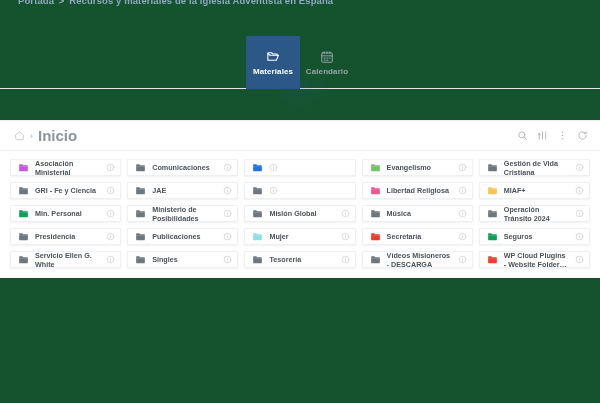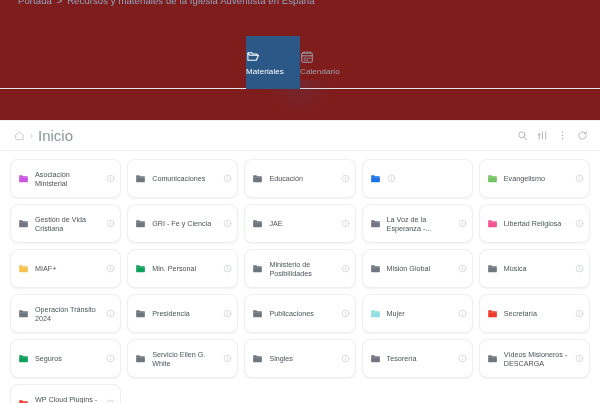--- a/index.html
+++ b/index.html
@@ -5,21 +5,21 @@
   * { box-sizing: border-box; }
   html, body {
     margin: 0; padding: 0;
     width: 600px; height: 403px;
     overflow: hidden;
     background: #f7f8f9;
     font-family: "Liberation Sans", sans-serif;
     -webkit-font-smoothing: antialiased;
   }
 
-  .page { position: relative; width: 600px; height: 403px; background: #7f1d1d; }
+  .page { position: relative; width: 600px; height: 403px; background: #14532d; font-weight: bold; }
 
   
   .top-breadcrumb {
     position: absolute;
     left: 18px; top: -6px;
     font-size: 9.5px;
     color: #8fa6c4;
     letter-spacing: .1px;
     white-space: nowrap;
     line-height: 14px;
@@ -43,21 +43,21 @@
     bottom: -1px;
     display: flex;
     align-items: flex-end;
     height: 53px;
   }
   .tab {
     width: 54px;
     height: 53px;
     display: flex;
     flex-direction: column;
-    align-items: flex-start;
+    align-items: center;
     justify-content: center;
     gap: 3px;
     cursor: pointer;
     user-select: none;
   }
   .tab.active {
     background: #2c5888;
     color: #ffffff;
   }
   .tab.inactive { color: #9aa4ae; background: transparent; }
@@ -105,23 +105,23 @@
   .grid {
     padding: 8px 10px 10px 10px;
     display: grid;
     grid-template-columns: repeat(5, 1fr);
     gap: 6px 6px;
     background: #ffffff;
   }
   .item {
     background: #ffffff;
     border: 1px solid #edeff1;
-    border-radius: 8px;
+    border-radius: 1px;
     box-shadow: 0 1px 2px rgba(16,24,40,.055);
-    height: 39px;
+    height: 17px;
     display: flex;
     align-items: center;
     padding: 0 5px 0 7px;
     gap: 6px;
     cursor: pointer;
     overflow: hidden;
   }
   .item .folder { flex: 0 0 auto; line-height: 0; }
   .item .name {
     flex: 1 1 auto;
@@ -240,32 +240,20 @@
             </svg></span>
           <span class="name">Comunicaciones</span>
           <span class="info"><svg width="9" height="9" viewBox="0 0 24 24" fill="none" stroke="#9aa0a6" stroke-width="1.9" stroke-linecap="round">
               <circle cx="12" cy="12" r="9"></circle>
               <path d="M12 11v5.5"></path>
               <path d="M12 7.6v.1"></path>
             </svg></span>
         </div>
         <div class="item">
           <span class="folder"><svg width="11" height="11" viewBox="0 0 24 24">
-              <path d="M2.5 6.2a1.2 1.2 0 0 1 1.2-1.2h5.6l2 2h9a1.2 1.2 0 0 1 1.2 1.2v10.6a1.2 1.2 0 0 1-1.2 1.2H3.7a1.2 1.2 0 0 1-1.2-1.2Z" fill="#6f767e"></path>
-              <path d="M2.5 9.4h19v1.2h-19z" fill="#ffffff" opacity=".25"></path>
-            </svg></span>
-          <span class="name">Educación</span>
-          <span class="info"><svg width="9" height="9" viewBox="0 0 24 24" fill="none" stroke="#9aa0a6" stroke-width="1.9" stroke-linecap="round">
-              <circle cx="12" cy="12" r="9"></circle>
-              <path d="M12 11v5.5"></path>
-              <path d="M12 7.6v.1"></path>
-            </svg></span>
-        </div>
-        <div class="item">
-          <span class="folder"><svg width="11" height="11" viewBox="0 0 24 24">
               <path d="M2.5 6.2a1.2 1.2 0 0 1 1.2-1.2h5.6l2 2h9a1.2 1.2 0 0 1 1.2 1.2v10.6a1.2 1.2 0 0 1-1.2 1.2H3.7a1.2 1.2 0 0 1-1.2-1.2Z" fill="#1a73e8"></path>
               <path d="M2.5 9.4h19v1.2h-19z" fill="#ffffff" opacity=".25"></path>
             </svg></span>
           <span class="info"><svg width="9" height="9" viewBox="0 0 24 24" fill="none" stroke="#9aa0a6" stroke-width="1.9" stroke-linecap="round">
               <circle cx="12" cy="12" r="9"></circle>
               <path d="M12 11v5.5"></path>
               <path d="M12 7.6v.1"></path>
             </svg></span>
         </div>
         <div class="item">
@@ -314,21 +302,20 @@
               <circle cx="12" cy="12" r="9"></circle>
               <path d="M12 11v5.5"></path>
               <path d="M12 7.6v.1"></path>
             </svg></span>
         </div>
         <div class="item">
           <span class="folder"><svg width="11" height="11" viewBox="0 0 24 24">
               <path d="M2.5 6.2a1.2 1.2 0 0 1 1.2-1.2h5.6l2 2h9a1.2 1.2 0 0 1 1.2 1.2v10.6a1.2 1.2 0 0 1-1.2 1.2H3.7a1.2 1.2 0 0 1-1.2-1.2Z" fill="#6f767e"></path>
               <path d="M2.5 9.4h19v1.2h-19z" fill="#ffffff" opacity=".25"></path>
             </svg></span>
-          <span class="name">La Voz de la Esperanza -...</span>
           <span class="info"><svg width="9" height="9" viewBox="0 0 24 24" fill="none" stroke="#9aa0a6" stroke-width="1.9" stroke-linecap="round">
               <circle cx="12" cy="12" r="9"></circle>
               <path d="M12 11v5.5"></path>
               <path d="M12 7.6v.1"></path>
             </svg></span>
         </div>
         <div class="item">
           <span class="folder"><svg width="11" height="11" viewBox="0 0 24 24">
               <path d="M2.5 6.2a1.2 1.2 0 0 1 1.2-1.2h5.6l2 2h9a1.2 1.2 0 0 1 1.2 1.2v10.6a1.2 1.2 0 0 1-1.2 1.2H3.7a1.2 1.2 0 0 1-1.2-1.2Z" fill="#f2548f"></path>
               <path d="M2.5 9.4h19v1.2h-19z" fill="#ffffff" opacity=".25"></path>

